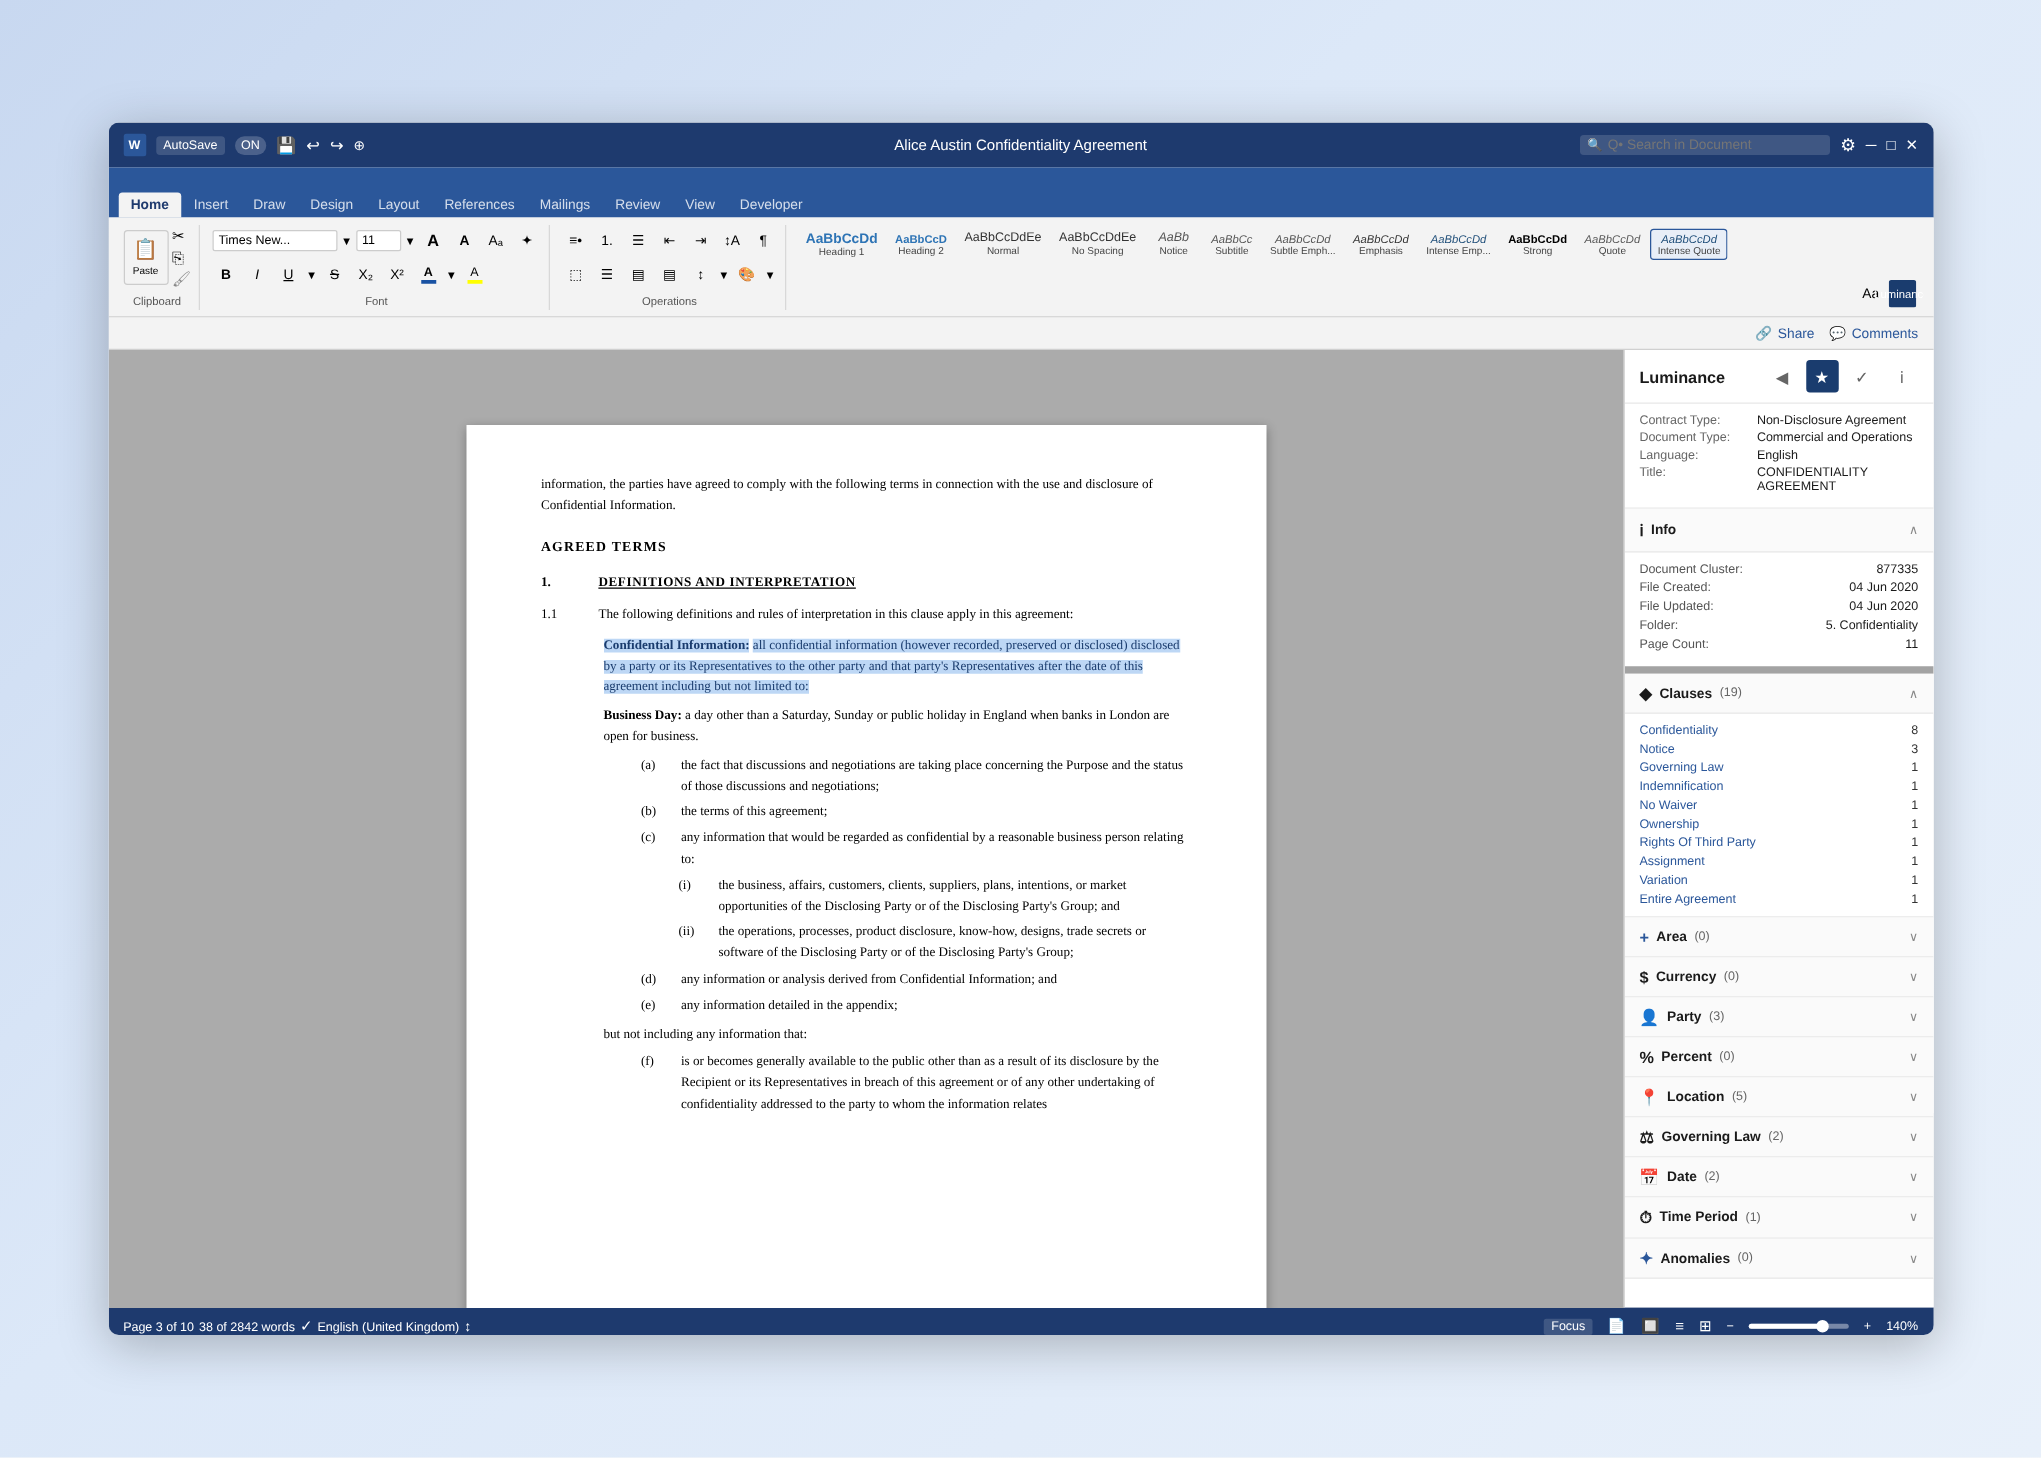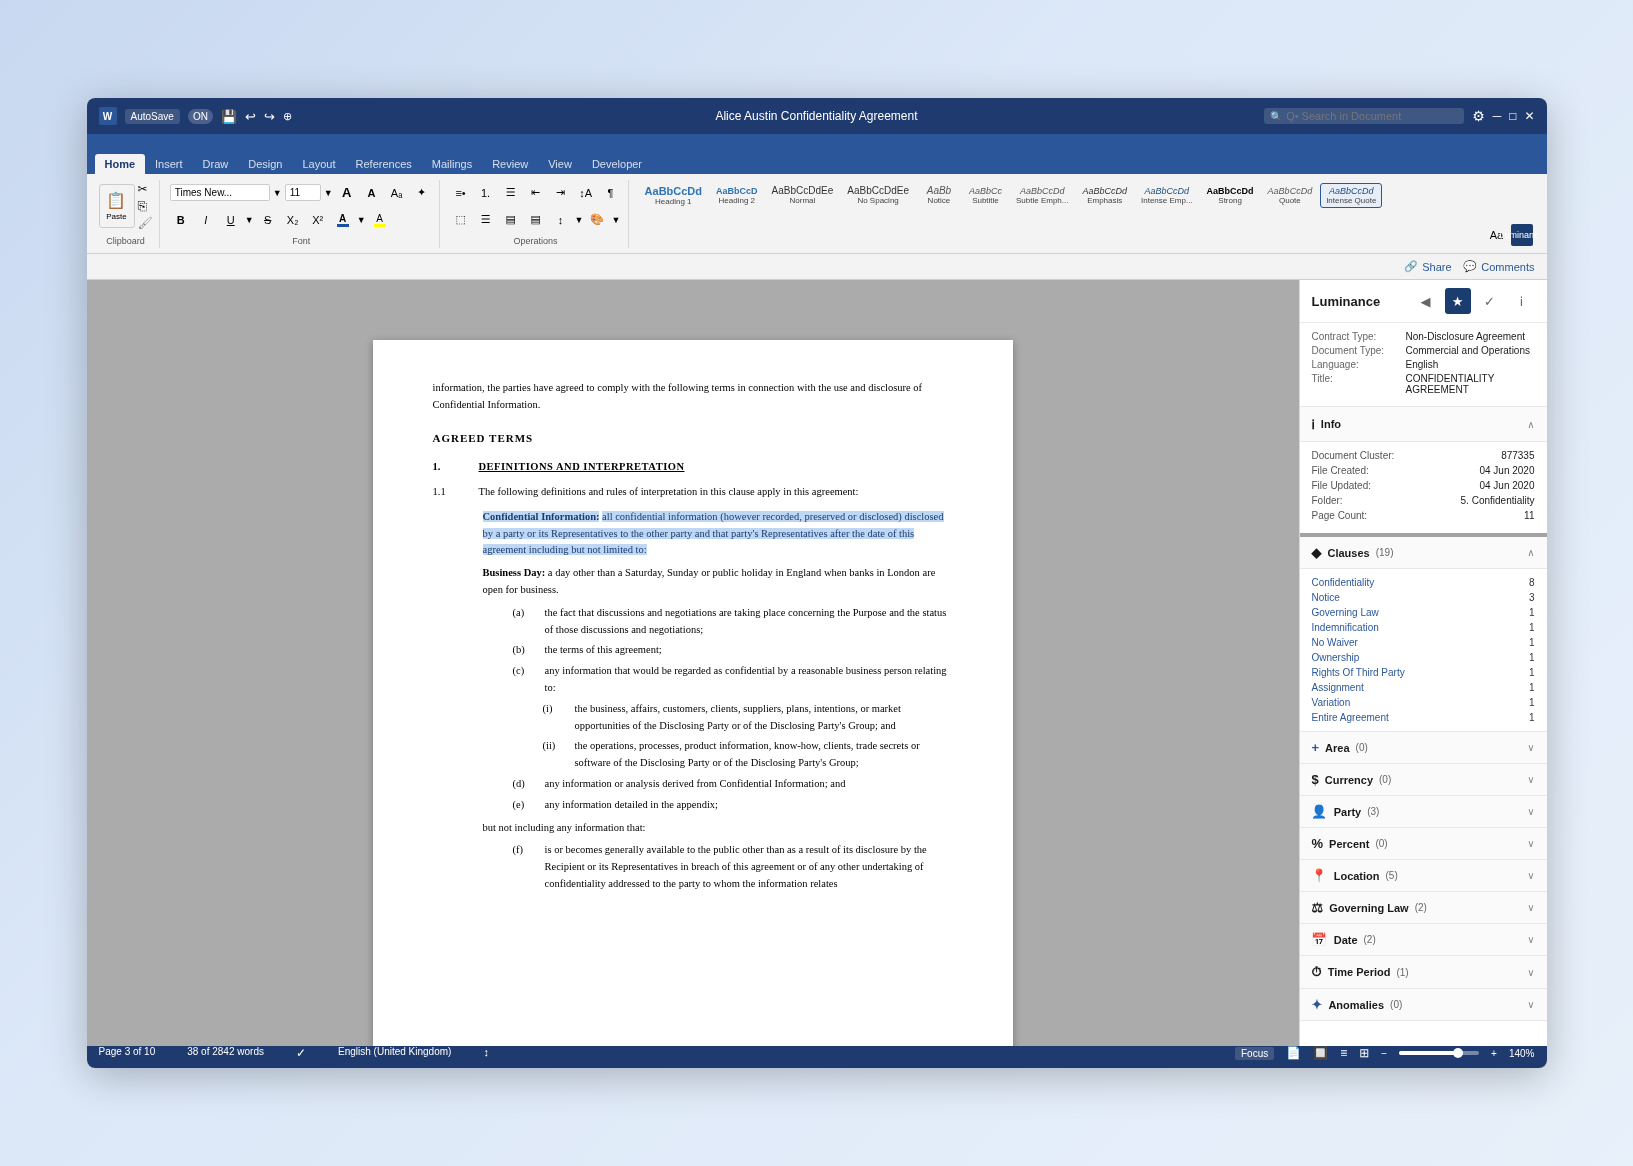--- a/index.html
+++ b/index.html
@@ -338,21 +338,21 @@
       font-size: 10px;
       color: #666;
       font-weight: normal;
     }
     .chevron { font-size: 10px; color: #888; }
     .chevron.up::before { content: '∧'; }
     .chevron.down::before { content: '∨'; }
     
     .info-content {
       padding: 8px 12px;
-      border-bottom: 4px solid #a3a3a3;
+      border-bottom: 6px solid #a3a3a3;
       font-size: 10px;
     }
     .info-row {
       display: flex;
       justify-content: space-between;
       margin-bottom: 4px;
     }
     .info-label { color: #555; }
     .info-value { color: #1a1a1a; text-align: right; font-weight: 500; }
     
@@ -367,25 +367,25 @@
       padding: 2px 0;
       font-size: 10px;
     }
     .clause-item-name { color: #2b579a; cursor: pointer; }
     .clause-item-count { color: #333; font-size: 10px; }
     
     .status-bar {
       height: 22px;
       background: #1e3a6e;
       display: flex;
-      align-items: flex-start;
+      align-items: flex-end;
       padding: 0 12px;
       color: white;
       font-size: 10px;
-      gap: 32px;
+      gap: 4px;
       flex-shrink: 0;
     }
     .status-bar-right {
       margin-left: auto;
       display: flex;
       align-items: center;
       gap: 12px;
     }
     .zoom-slider {
       width: 80px;
@@ -644,21 +644,21 @@
           <span>any information that would be regarded as confidential by a reasonable business person relating to:</span>
         </div>
 
         <div class="clause-body-indent2" style="display:flex;gap:10px;margin-top:4px;">
           <span style="min-width:22px;">(i)</span>
           <span>the business, affairs, customers, clients, suppliers, plans, intentions, or market opportunities of the Disclosing Party or of the Disclosing Party's Group; and</span>
         </div>
 
         <div class="clause-body-indent2" style="display:flex;gap:10px;margin-top:4px;">
           <span style="min-width:22px;">(ii)</span>
-          <span>the operations, processes, product information, know-how, clients, trade secrets or software of the Disclosing Party or of the Disclosing Party's Group;</span>
+          <span>the operations, processes, product disclosure, know-how, designs, trade secrets or software of the Disclosing Party or of the Disclosing Party's Group;</span>
         </div>
 
         <div class="clause-body-indent" style="display:flex;gap:10px;margin-top:4px;">
           <span style="min-width:22px;">(d)</span>
           <span>any information or analysis derived from Confidential Information; and</span>
         </div>
 
         <div class="clause-body-indent" style="display:flex;gap:10px;margin-top:4px;">
           <span style="min-width:22px;">(e)</span>
           <span>any information detailed in the appendix;</span>

